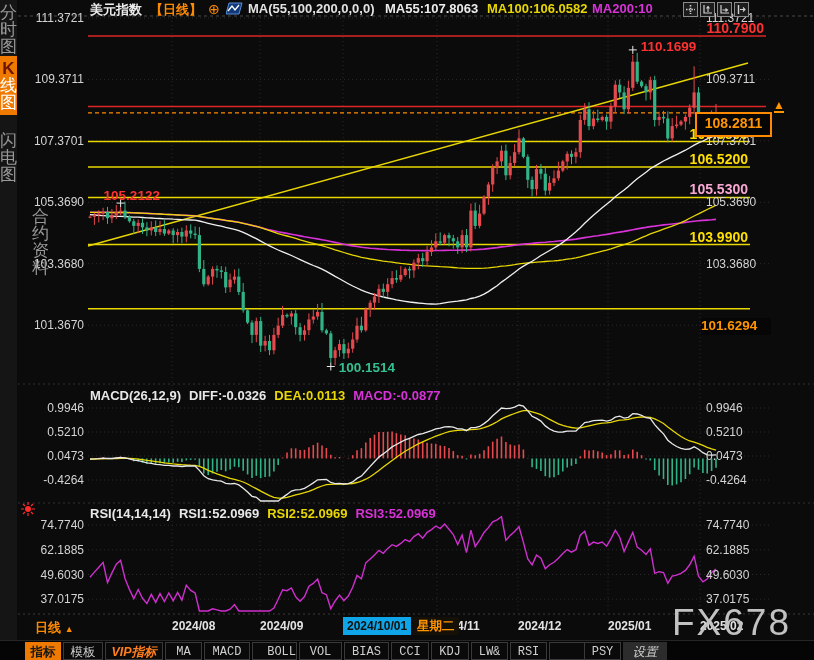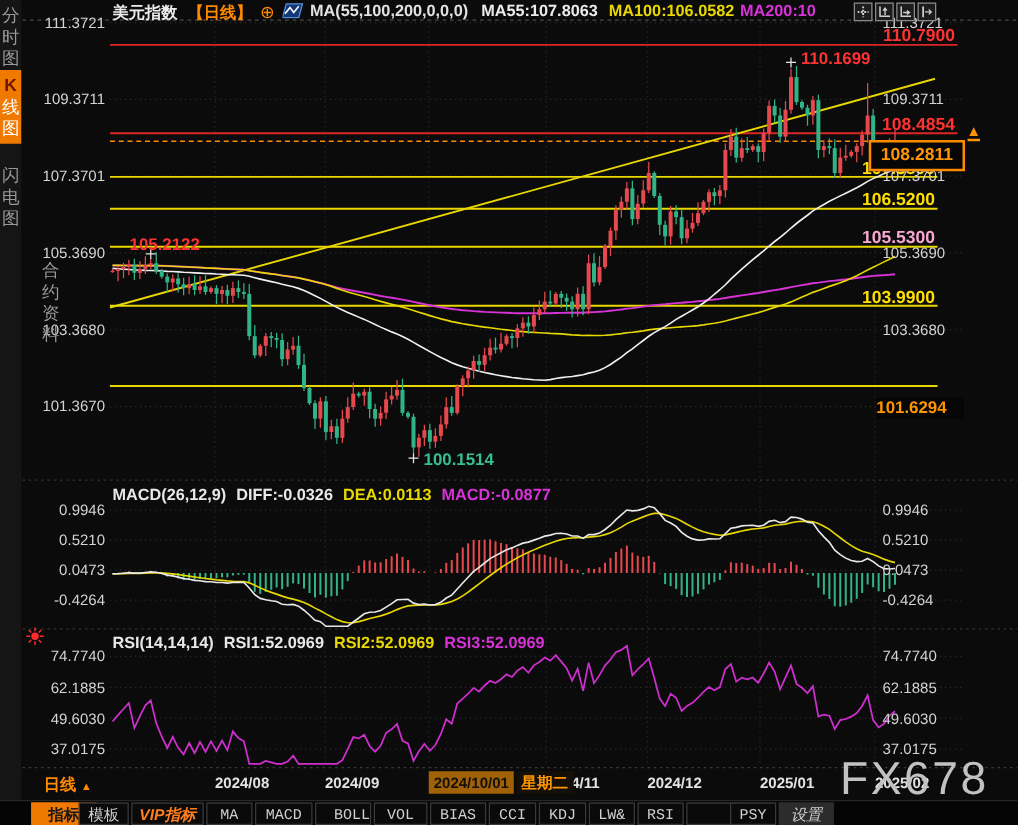--- a/index.html
+++ b/index.html
@@ -6,40 +6,40 @@
     font-family:"Liberation Sans",sans-serif;}
   #stage{position:relative;width:814px;height:660px;background:#0b0b0b;}
   #chart-svg{position:absolute;left:0;top:0;z-index:1;}
   #labels{position:absolute;left:0;top:0;width:814px;height:660px;z-index:10;pointer-events:none;}
   .axlab{position:absolute;font-size:12px;color:#d4d4d4;white-space:nowrap;}
   .axleft{left:18px;width:66px;text-align:right;}
   .axright{left:706px;width:75px;text-align:left;}
   .linelab{position:absolute;font-weight:bold;font-size:14px;white-space:nowrap;text-align:right;}
   .swing{position:absolute;font-weight:bold;font-size:13.5px;white-space:nowrap;}
   #sidebar{position:absolute;left:0;top:0;width:17px;height:660px;background:#151515;z-index:20;}
-  .side-item{position:absolute;left:0;width:17px;text-align:center;font-size:14px;line-height:17px;
+  .side-item{position:absolute;left:0;width:17px;text-align:center;font-size:17px;line-height:17px;
     color:#999;cursor:pointer;word-break:break-all;}
   .side-item.active{background:#f07a00;color:#fff;padding:4px 0;left:0;width:17px;}
   .side-item.active .firstchar{color:#6b1400;font-weight:bold;}
   #header{position:absolute;left:0;top:0;width:814px;height:16px;z-index:15;font-size:13px;font-weight:bold;white-space:nowrap;}
   #header span{position:absolute;top:1px;}
   #topicons{position:absolute;top:2px;left:683px;z-index:16;display:flex;gap:2px;}
   .ticon{width:13px;height:13px;border:1px solid #8a8a8a;background:#1c1c1c;display:flex;align-items:center;justify-content:center;}
   .pricebox{position:absolute;left:695px;top:112px;width:73px;height:21px;border:2px solid #ff8a00;
     background:#060606;color:#ff9500;font-weight:bold;font-size:14px;text-align:center;line-height:19px;z-index:12;}
   .lowtag{position:absolute;left:701px;top:318px;width:70px;height:17px;background:#060606;color:#ff9500;
     font-weight:bold;font-size:13.5px;z-index:12;}
   .arrowmark{position:absolute;left:772px;top:100px;color:#ff9500;font-size:12px;z-index:12;text-align:center;width:14px;line-height:11px;}
   .arrowmark .bar{display:block;height:2px;background:#ff9500;margin:0 2px;}
   .panehead{position:absolute;font-size:13px;font-weight:bold;white-space:nowrap;z-index:11;}
   .panehead span{margin-right:8px;}
   #daterow{position:absolute;left:0;top:616px;width:814px;height:22px;z-index:11;}
   .datelab{position:absolute;top:3px;font-size:12px;font-weight:bold;color:#e3e3e3;white-space:nowrap;}
   #period-sel{position:absolute;left:35px;top:3px;color:#ff8a00;font-weight:bold;font-size:13px;cursor:pointer;}
-  #tooltip-date{position:absolute;left:343px;top:1px;height:18px;background:#a16207;color:#15100a;
+  #tooltip-date{position:absolute;left:343px;top:1px;height:18px;background:#0ea5e9;color:#15100a;
     font-weight:bold;font-size:12px;line-height:18px;padding:0 4px;z-index:14;}
   #tooltip-week{position:absolute;left:413px;top:1px;height:18px;background:#141008;color:#ff9500;
     font-weight:bold;font-size:12.5px;line-height:18px;padding:0 4px;z-index:14;}
   #toolbar{position:absolute;left:0;top:640px;width:814px;height:20px;background:#050505;z-index:20;
     border-top:1px solid #262626;}
   .tbtn{position:absolute;top:1px;height:18px;line-height:18px;text-align:center;font-size:12.5px;
     color:#cfcfcf;background:#0a0a0a;border:1px solid #3a3a3a;cursor:pointer;box-sizing:border-box;}
   .tbtn.lat{font-family:"Liberation Mono",monospace;font-size:12px;}
   .tbtn.active{background:#f07a00;color:#181818;font-weight:bold;border-color:#f07a00;}
   .tbtn.vip{color:#ff7f1e;font-weight:bold;font-style:italic;}
@@ -573,21 +573,20 @@
     <div class="ticon">
         <svg width="9" height="9">
           <path d="M1.5 0v9" stroke="#cfcfcf" stroke-width="1.4"></path>
           <path d="M3 4.5h5M6 2.5l2 2-2 2" stroke="#cfcfcf" stroke-width="1.1" fill="none"></path>
         </svg>
       </div>
   </div>
 
   <div id="labels">
       <div class="linelab" style="left:600px;width:164px;top:19.9px;color:#ff3232">110.7900</div>
-      <div class="linelab" style="left:600px;width:164px;top:90.6px;color:#ff3232">108.4854</div>
       <div class="linelab" style="left:584px;width:164px;top:125.5px;color:#ffdf00">107.3500</div>
       <div class="linelab" style="left:584px;width:164px;top:151px;color:#ffdf00">106.5200</div>
       <div class="linelab" style="left:584px;width:164px;top:181.4px;color:#f9a8d4">105.5300</div>
       <div class="linelab" style="left:584px;width:164px;top:228.6px;color:#ffdf00">103.9900</div>
       <div class="swing" style="left:640.8px;top:38.9px;color:#ff3232">110.1699</div>
       <div class="swing" style="left:338.8px;top:359.5px;color:#35c08f">100.1514</div>
       <div class="swing" style="left:103.6px;top:188.1px;color:#ff3232">105.2122</div>
       <div class="axlab axleft" style="top:11px">111.3721</div>
       <div class="axlab axleft" style="top:72.4px">109.3711</div>
       <div class="axlab axleft" style="top:133.9px">107.3701</div>
@@ -644,21 +643,21 @@
     <span id="tooltip-week">星期二</span>
   <div class="datelab" style="left:172px">2024/08</div>
       <div class="datelab" style="left:260px">2024/09</div>
       <div class="datelab" style="left:437px">2024/11</div>
       <div class="datelab" style="left:518px">2024/12</div>
       <div class="datelab" style="left:608px">2025/01</div>
       <div class="datelab" style="left:700px">2025/02</div>
     </div>
 
   <div id="toolbar">
-      <div class="tbtn active" style="left: 25px; width: 52px;">指标</div>
+      <div class="tbtn active" style="left: 25px; width: 36px;">指标</div>
       <div class="tbtn " style="left: 63px; width: 40px;">模板</div>
       <div class="tbtn vip" style="left: 105px; width: 58px;">VIP指标</div>
       <div class="tbtn lat" style="left: 165px; width: 37px;">MA</div>
       <div class="tbtn lat" style="left: 204px; width: 46px;">MACD</div>
       <div class="tbtn lat" style="left: 252px; width: 45px; text-align: right;">BOLL</div>
       <div class="tbtn lat" style="left: 299px; width: 43px;">VOL</div>
       <div class="tbtn lat" style="left: 344px; width: 45px;">BIAS</div>
       <div class="tbtn lat" style="left: 391px; width: 38px;">CCI</div>
       <div class="tbtn lat" style="left: 431px; width: 38px;">KDJ</div>
       <div class="tbtn lat" style="left: 471px; width: 37px;">LW&amp;</div>

